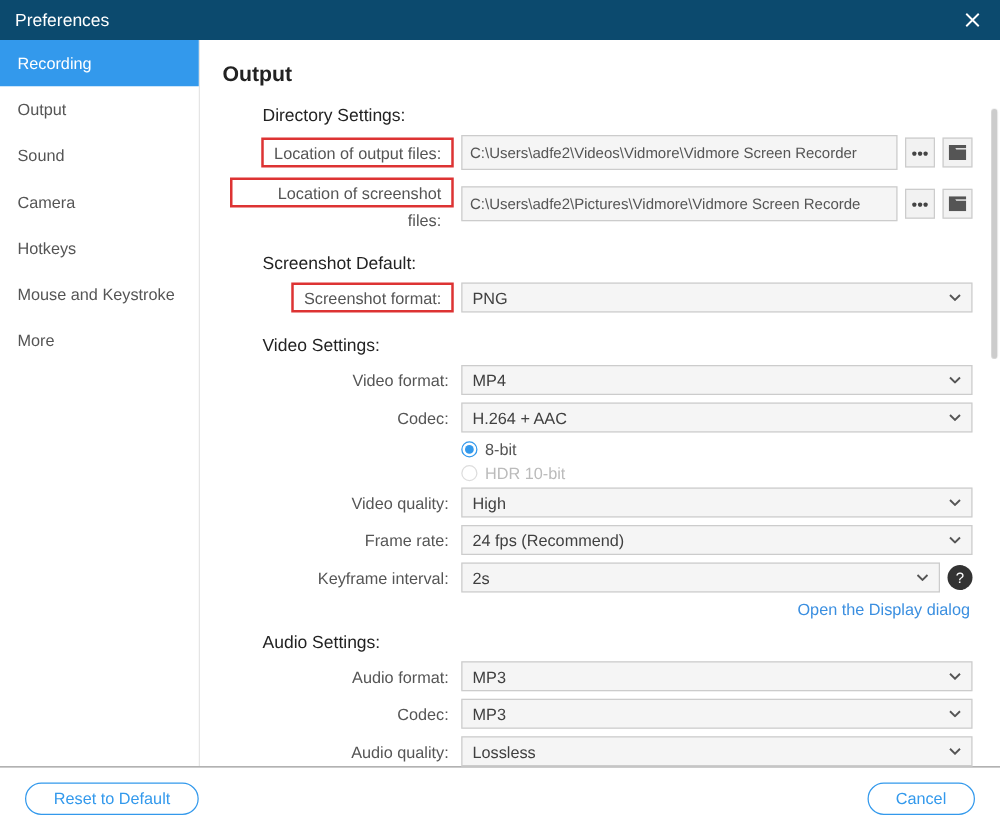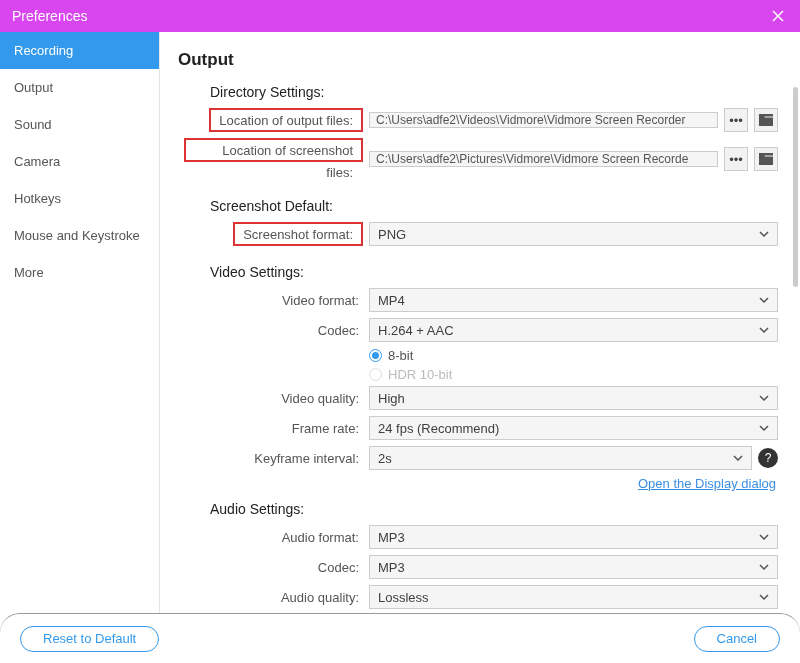--- a/index.html
+++ b/index.html
@@ -11,21 +11,21 @@
     background: #fff;
     width: 800px;
     height: 663px;
     overflow: hidden;
     position: relative;
     display: flex;
     flex-direction: column;
   }
   .titlebar {
     height: 32px;
-    background: #d946ef;
+    background: #0c4a6e;
     color: #fff;
     display: flex;
     align-items: center;
     justify-content: space-between;
     padding: 0 12px;
     font-size: 14px;
   }
   .titlebar .close {
     width: 20px; height: 20px;
     cursor: pointer;
@@ -103,21 +103,21 @@
   .row .label.highlight-red {
     width: auto;
     text-align: right;
   }
   .hl-wrap {
     width: 185px;
     text-align: right;
   }
   .field-input {
     flex: 1;
-    height: 16px;
+    height: 28px;
     border: 1px solid #ccc;
     background: #f5f5f5;
     padding: 0 6px;
     color: #555;
     font-size: 12px;
     overflow: hidden;
     white-space: nowrap;
     display: flex;
     align-items: center;
   }
@@ -168,29 +168,28 @@
   .help {
     width:20px;height:20px;border-radius:50%;background:#333;color:#fff;
     display:flex;align-items:center;justify-content:center;font-size:12px;
     cursor:pointer;
   }
   .link {
     text-align: right;
     margin: 4px 2px 6px 0;
   }
   .link a {
-    color:#3b8fe0; text-decoration: underline; cursor:pointer;
+    color:#3b8fe0; cursor:pointer;
   }
   .footer {
     height: 50px;
     border-top: 1px solid #999;
     display:flex;align-items:center;justify-content:space-between;
     padding: 0 20px;
     background:#fff;
-    border-radius:20px;
   }
   .btn {
     height: 26px;
     border-radius: 13px;
     padding: 0 22px;
     font-size: 13px;
     border: 1px solid #3399ec;
     background:#fff;
     color:#3399ec;
     cursor:pointer;

